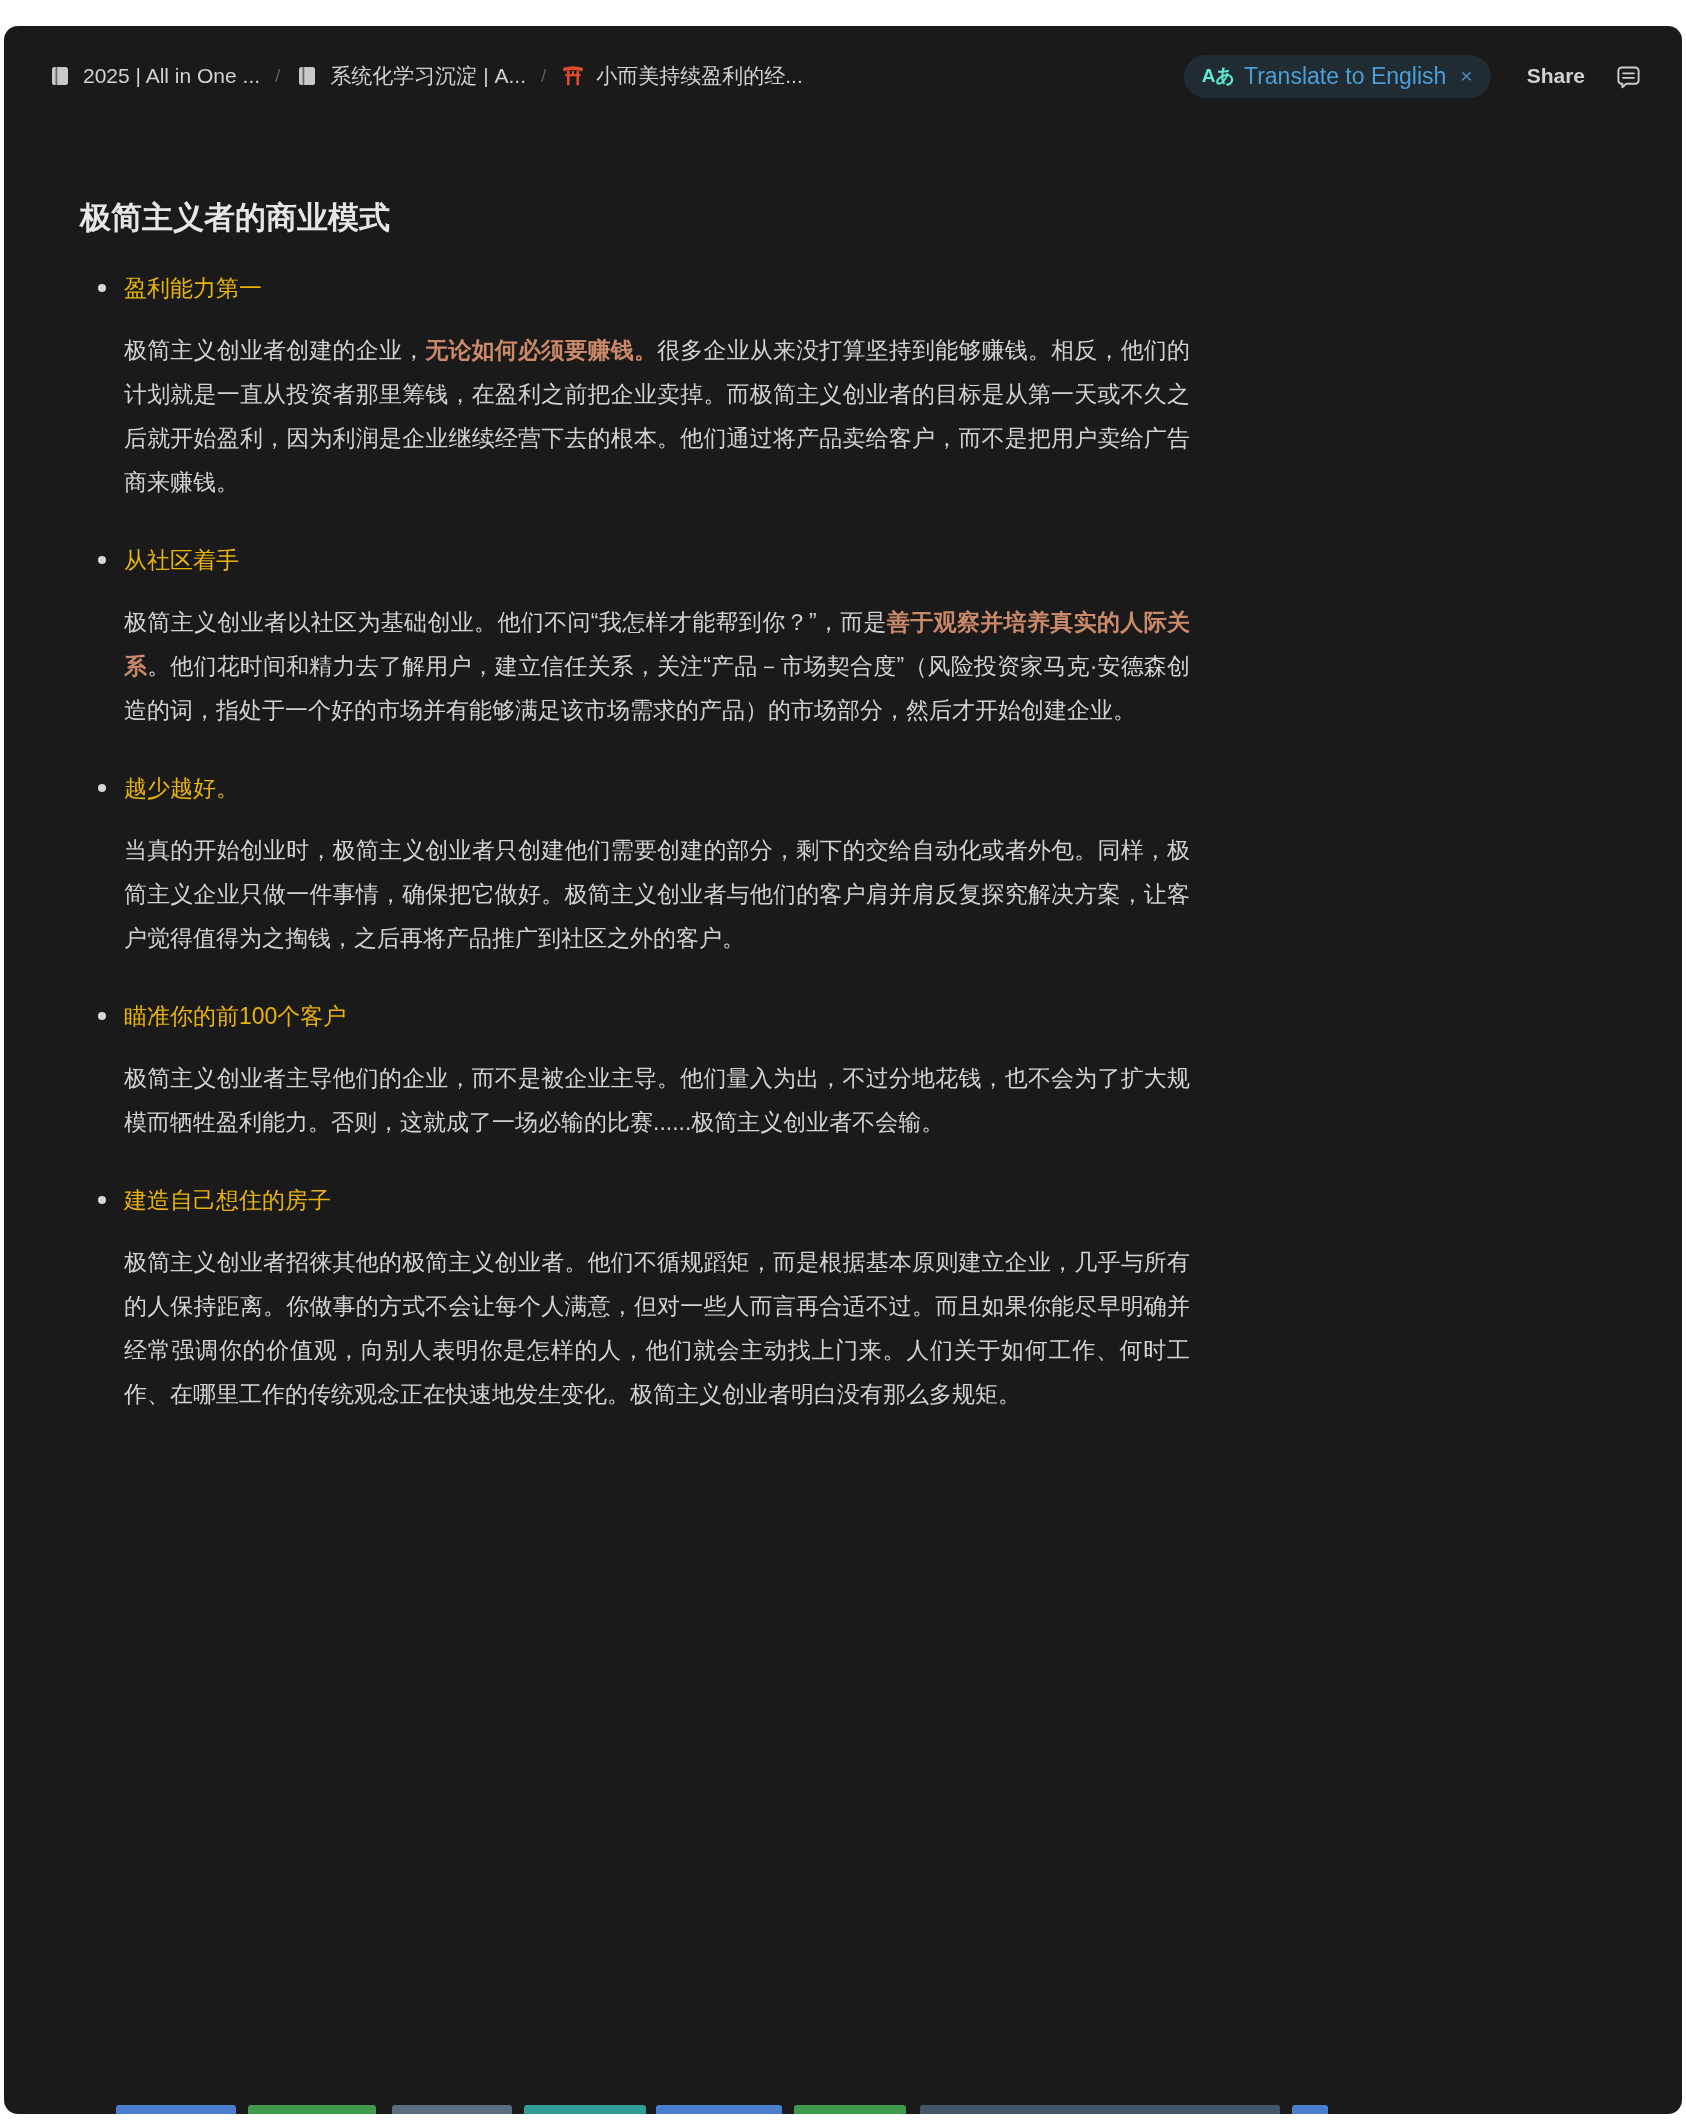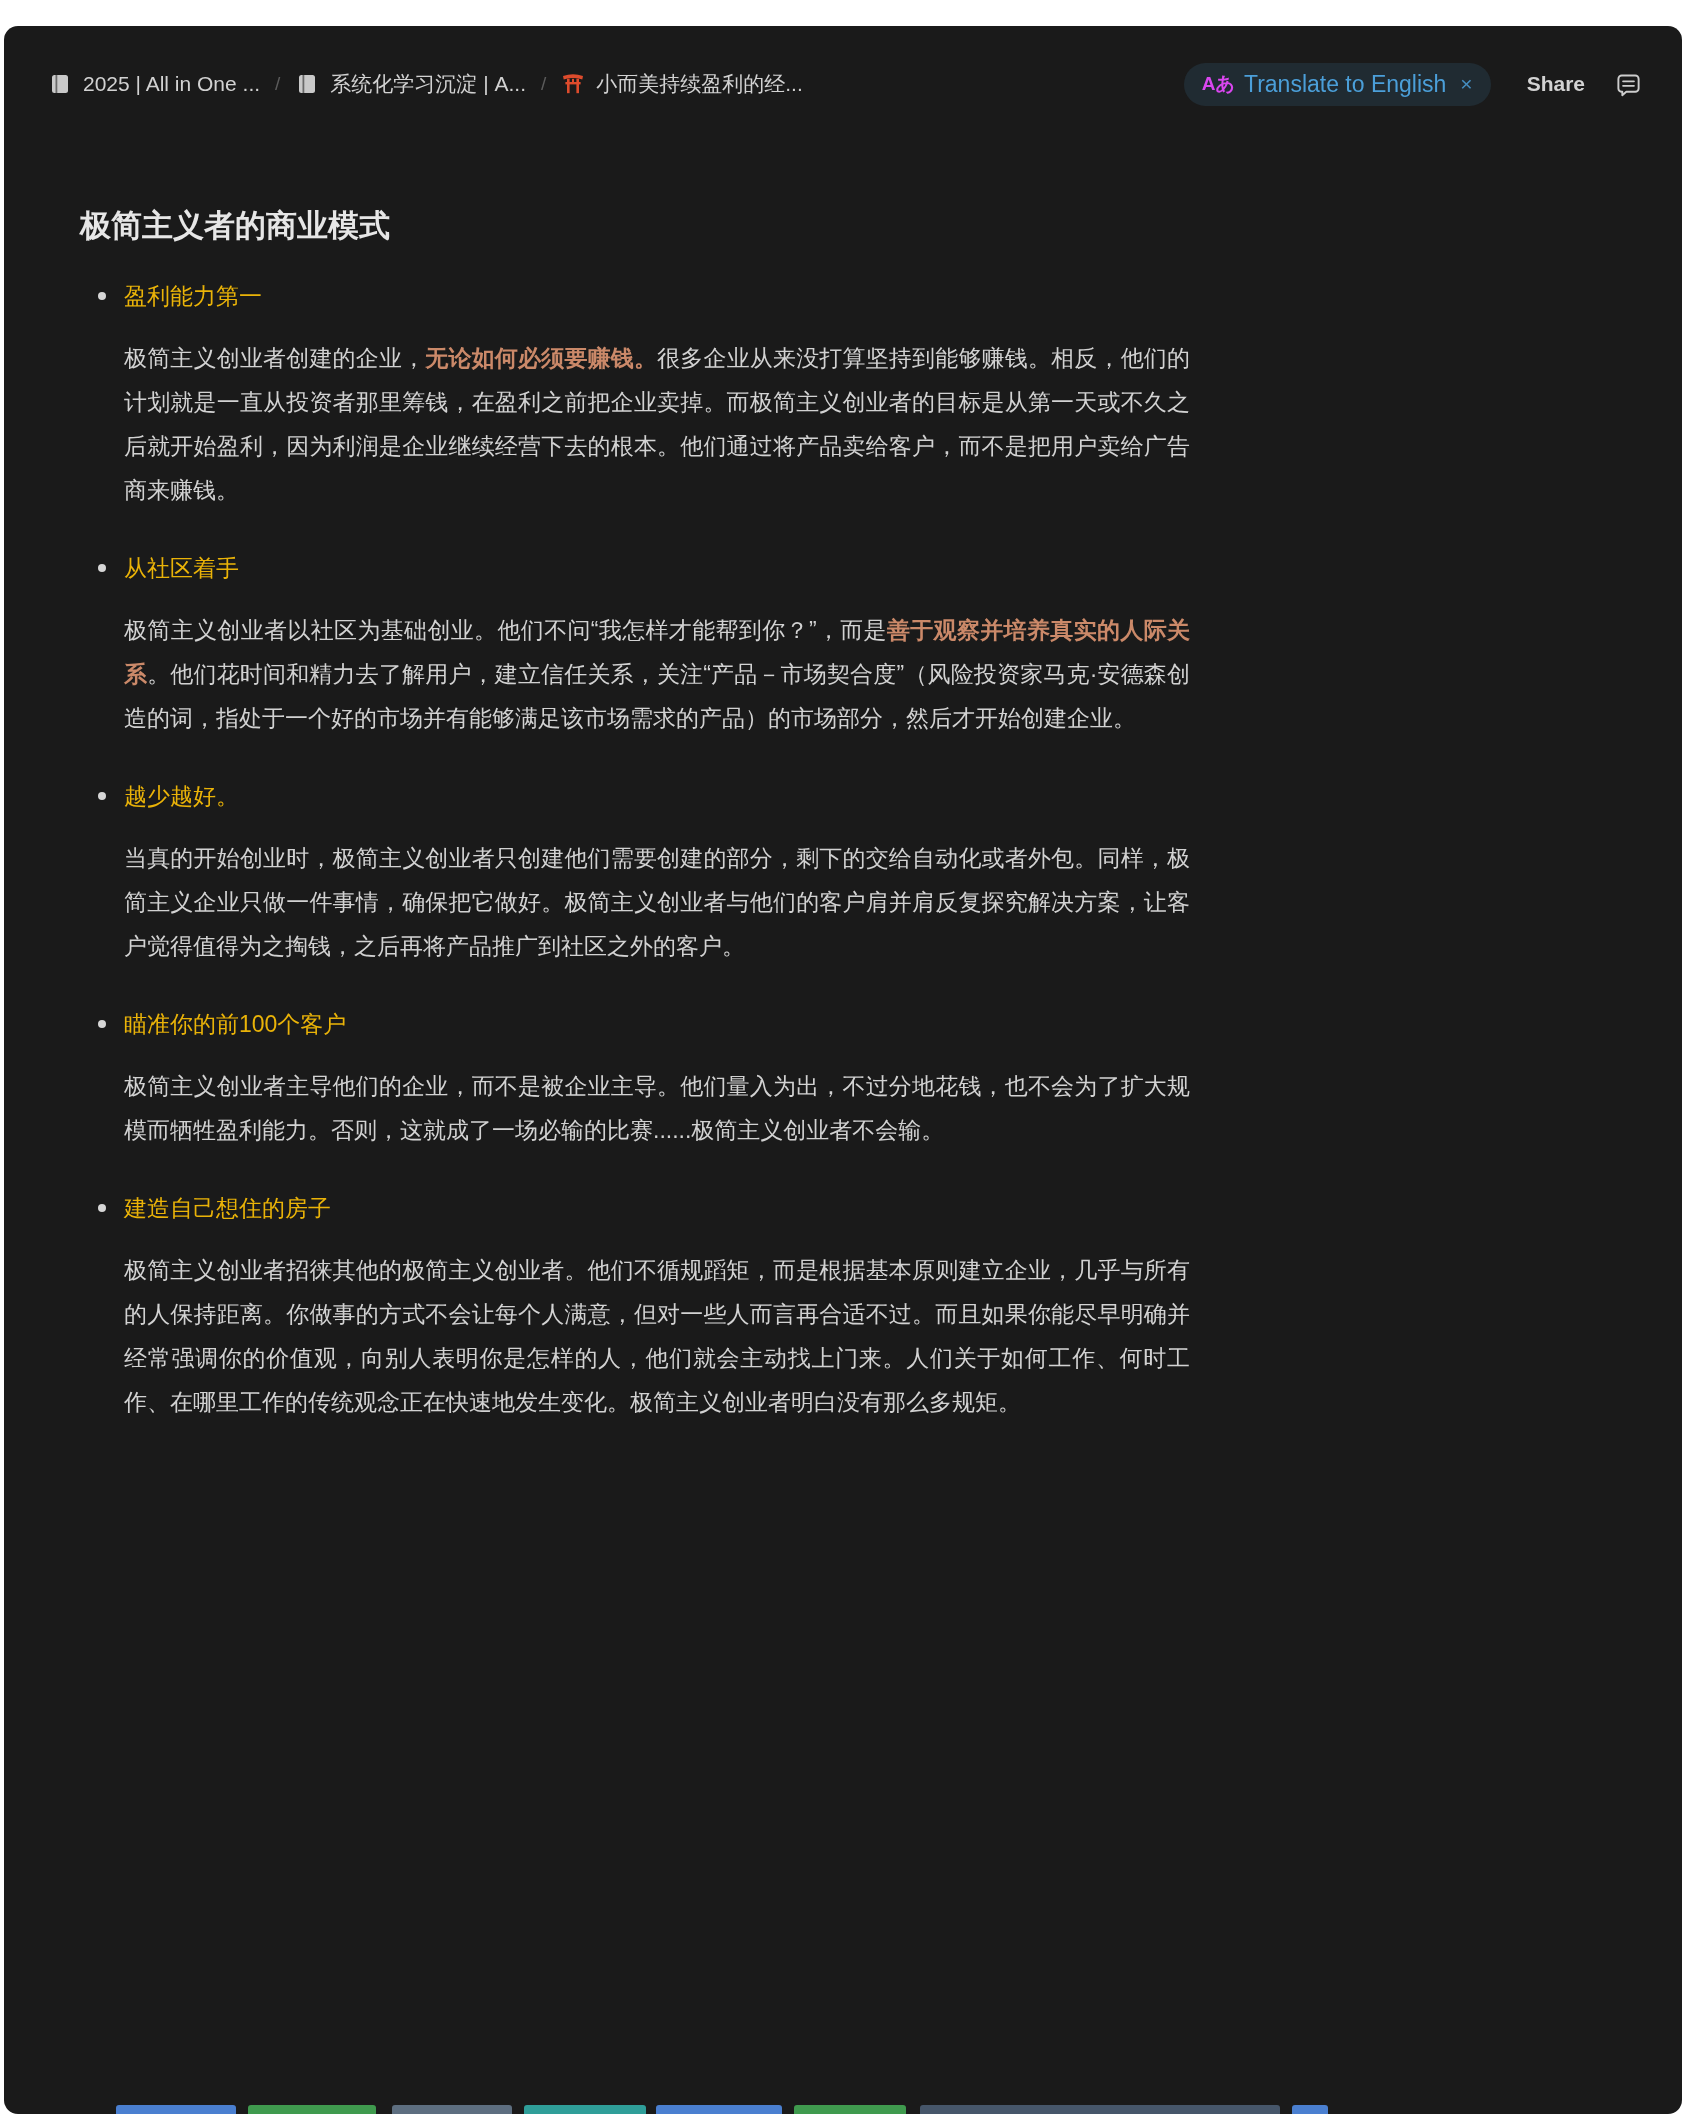--- a/index.html
+++ b/index.html
@@ -1,30 +1,30 @@
 <!DOCTYPE html>
 <html><head>
 <meta charset="utf-8">
 <style>
   html,body{margin:0;padding:0;background:#ffffff;}
   body{width:1686px;height:2120px;position:relative;overflow:hidden;
        font-family:"Liberation Sans","DejaVu Sans",sans-serif;}
   .window{position:absolute;top:26px;left:4px;right:4px;bottom:6px;
           background:#1a1a1a;border-radius:14px;overflow:hidden;}
   
-  .topbar{display:flex;align-items:center;height:84px;padding:16px 40px 0 44px;}
+  .topbar{display:flex;align-items:center;height:84px;padding:8px 40px 0 44px;}
   .crumbs{display:flex;align-items:center;min-width:0;}
   .crumb{display:flex;align-items:center;cursor:pointer;}
   .crumb-label{font-size:21px;color:#d2d2d2;white-space:nowrap;}
   .crumb .icn{width:24px;height:24px;margin-right:11px;flex:0 0 auto;}
   .sep{color:#5c5c5c;font-size:19px;margin:0 15px;}
   .right{margin-left:auto;display:flex;align-items:center;}
   .pill{display:flex;align-items:center;background:rgba(76,160,218,0.13);
         border-radius:22px;padding:8px 18px;cursor:pointer;}
-  .pill .aicon{color:#d946ef;font-weight:700;font-size:19px;margin-right:9px;}
+  .pill .aicon{color:#5eead4;font-weight:700;font-size:19px;margin-right:9px;}
   .pill .plabel{color:#4b9fd9;font-size:23px;}
   .pill .pclose{color:#4b9fd9;font-size:21px;margin-left:14px;opacity:.85;}
   .share{color:#d2d2d2;font-size:21px;margin-left:36px;cursor:pointer;font-weight:bold;}
   .comment{margin-left:30px;cursor:pointer;display:flex;}
   
   .content{padding:78px 0 0 76px;width:1110px;}
   .doc-title{font-size:31px;line-height:44px;font-weight:700;color:#e6e6e6;
              margin:0 0 26px 0;}
   .item{margin:0;}
   .item-head{display:flex;font-size:23px;line-height:44px;color:#eab308;}

